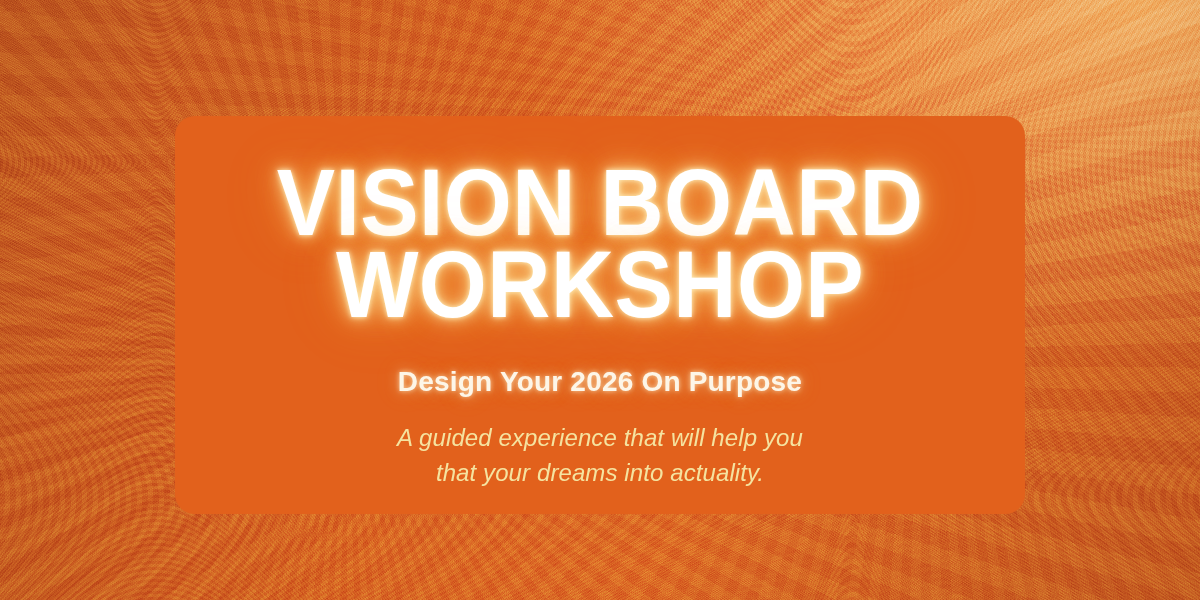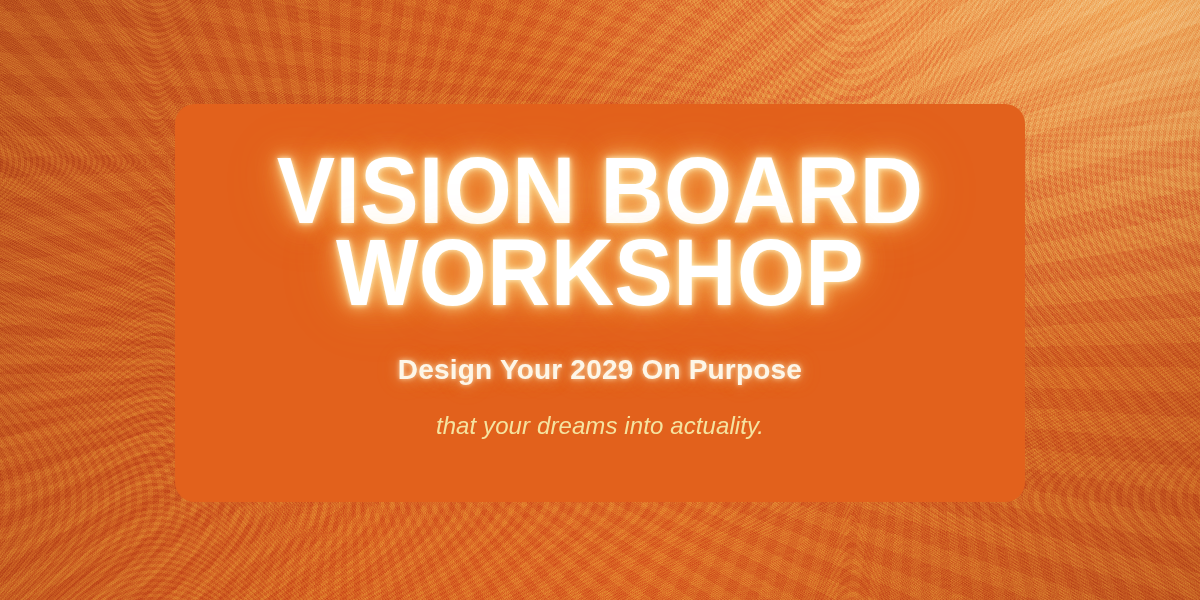--- a/index.html
+++ b/index.html
@@ -60,21 +60,21 @@
     mix-blend-mode:overlay;
     opacity:0.8;
   }
   .bg-vignette {
     background:radial-gradient(ellipse 95% 110% at 50% 45%, rgba(0,0,0,0) 45%, rgba(120,55,15,0.16) 100%);
   }
 
   
   #card {
     position:absolute;
-    left:175px; top:104px;
+    left:175px; top:116px;
     width:850px; height:398px;
     background:#E2611C;
     border-radius:20px;
     display:flex;
     flex-direction:column;
     align-items:center;
     z-index:5;
   }
 
   .headline {
@@ -136,20 +136,21 @@
   <div class="bg-layer bg-noise"></div>
   <div class="bg-layer bg-noise2"></div>
   <div class="bg-layer bg-vignette"></div>
 
   <div id="card">
 
     <div class="headline headline-line-1">VISION BOARD</div>
 
     <div class="headline headline-line-2">WORKSHOP</div>
 
-    <div class="subtitle">Design Your 2029 On Purpose</div>
+    <div class="subtitle">Design Your 2026 On Purpose</div>
 
     <div class="tagline">
+      <span>A guided experience that will help you</span>
       <span>that your dreams into actuality.</span>
     </div>
 
   </div>
 </div>
 
 </body></html>

